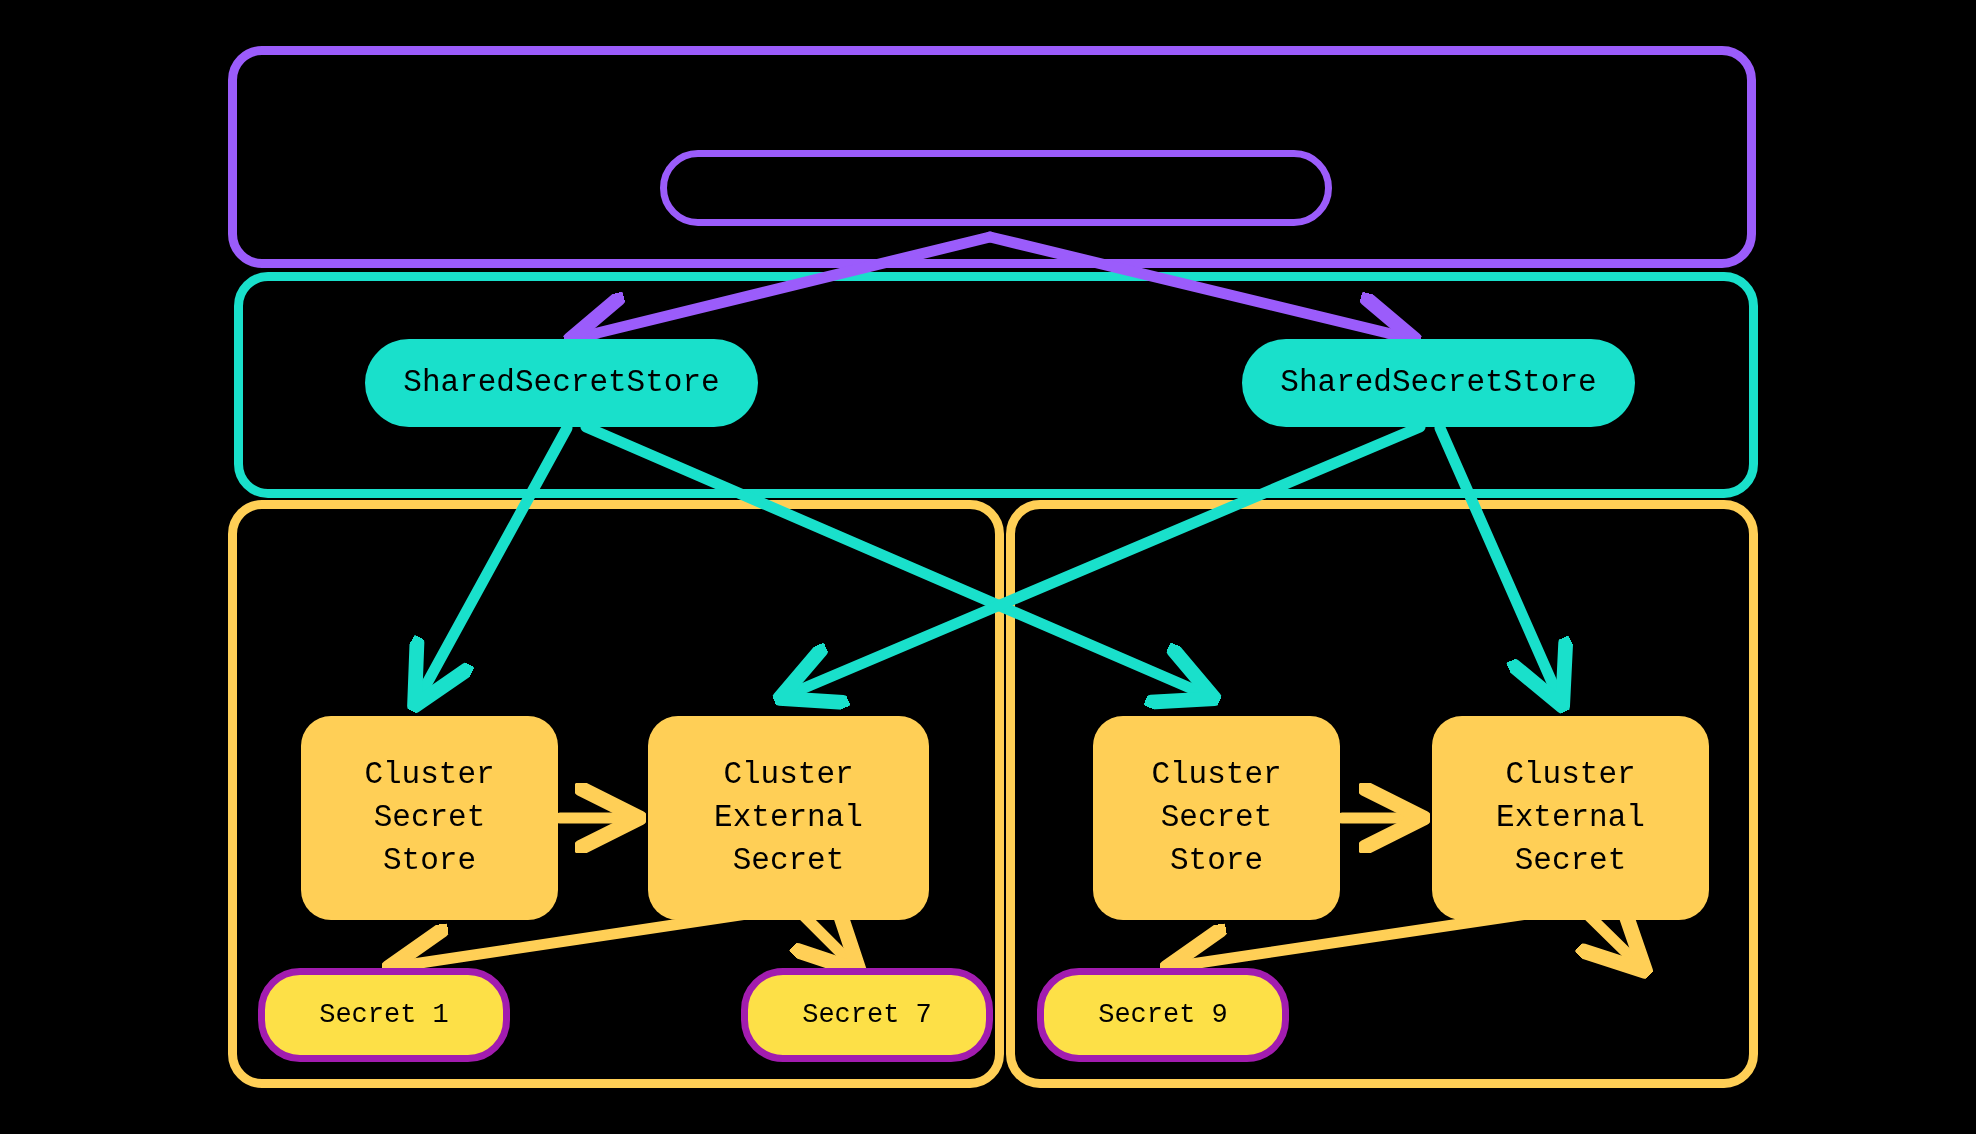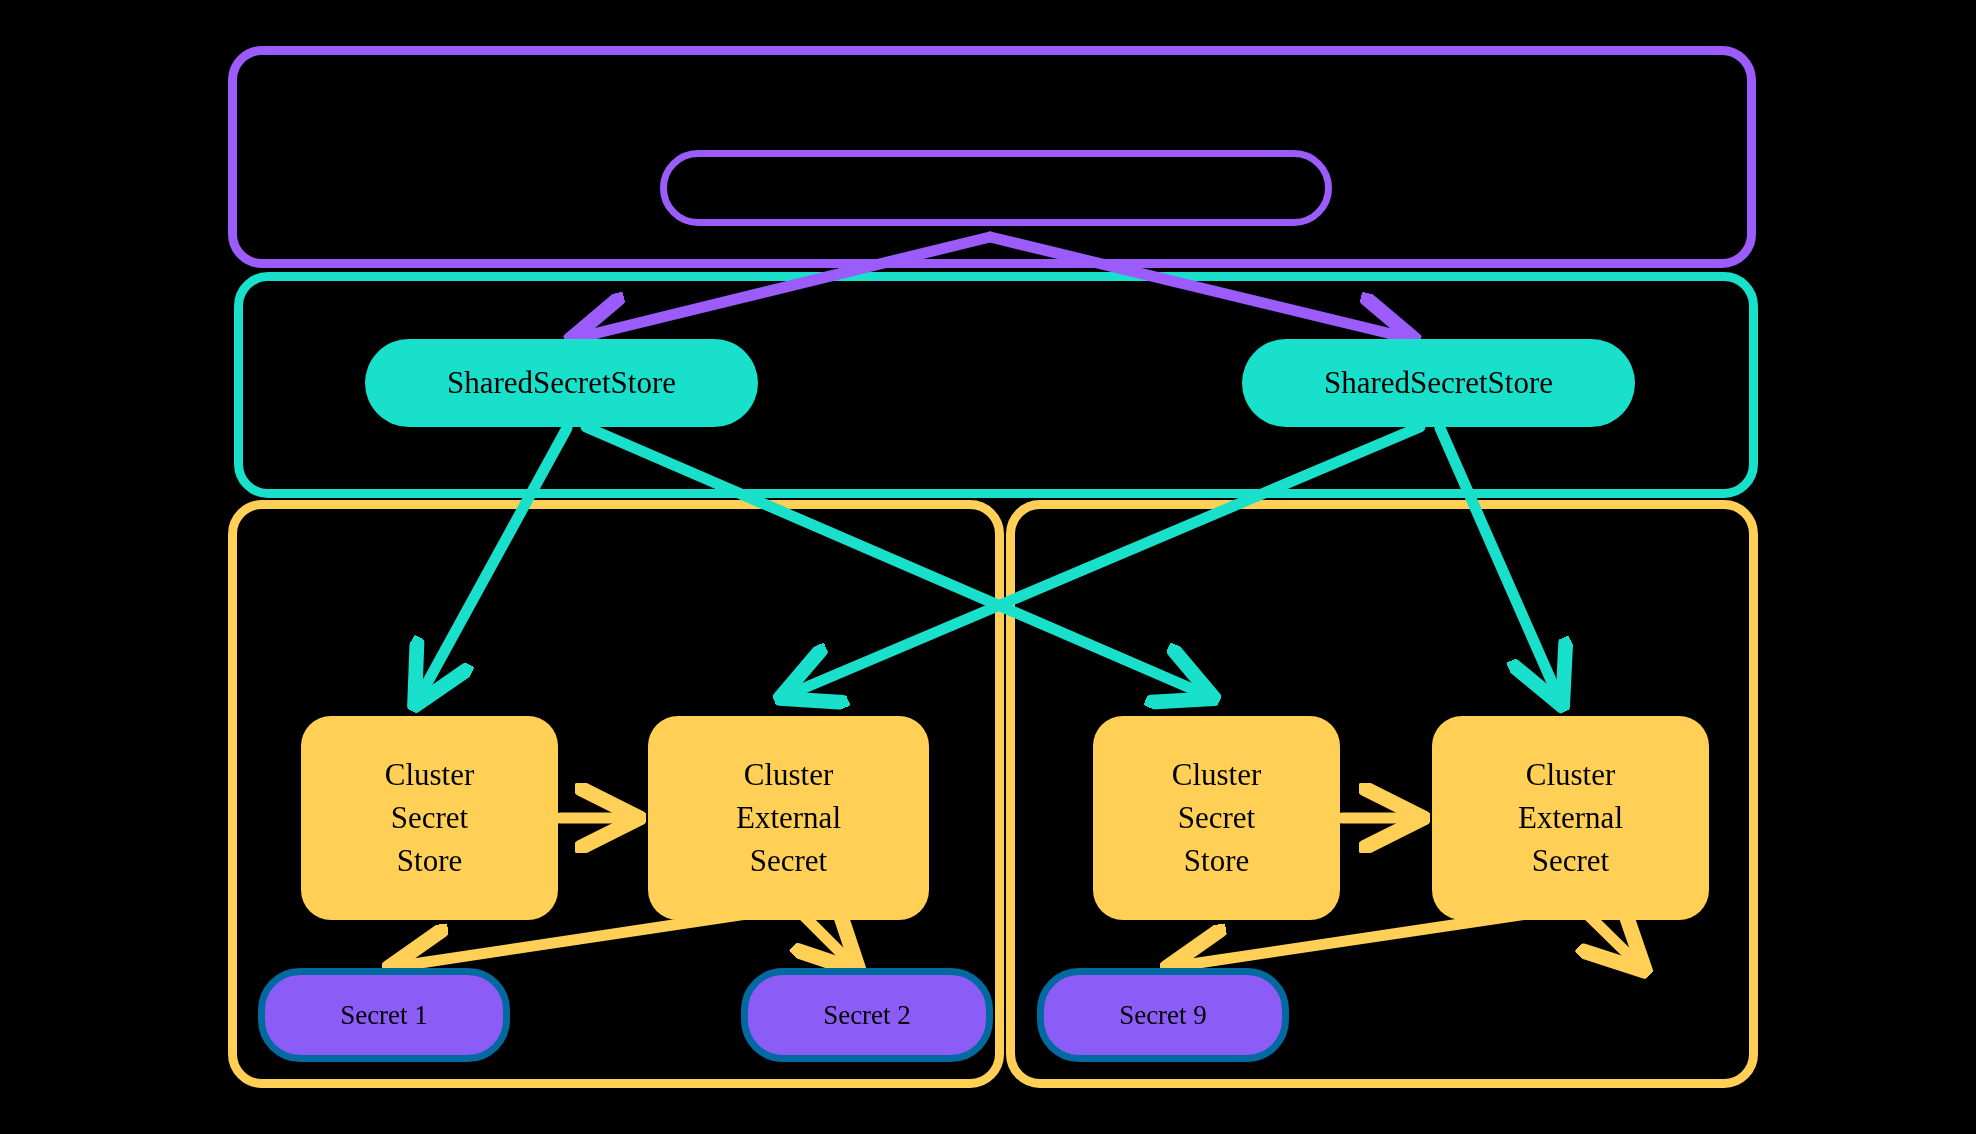--- a/index.html
+++ b/index.html
@@ -6,21 +6,21 @@
     margin: 0;
     padding: 0;
     background: #000000;
   }
   #stage {
     position: relative;
     width: 1884px;
     height: 1134px;
     background: #000000;
     overflow: hidden;
-    font-family: Liberation Serif, serif;
+    font-family: Liberation Mono, monospace;
   }
   #edges {
     position: absolute;
     left: 0; top: 0;
     width: 1976px;
     height: 1134px;
     pointer-events: none;
     z-index: 5;
   }
 
@@ -101,22 +101,22 @@
     flex-direction: column;
     justify-content: center;
     gap: 3px;
   }
   .node-css-left   { left: 301px;  width: 257px; }
   .node-ces-left   { left: 648px;  width: 281px; }
   .node-css-right  { left: 1093px; width: 247px; }
   .node-ces-right  { left: 1432px; width: 277px; }
 
   .node-secret {
-    background: #8b5cf6;
-    border: 7px solid #0369a1;
+    background: #fde047;
+    border: 7px solid #a21caf;
     border-radius: 42px;
     font-size: 27px;
     top: 968px;
     height: 94px;
     width: 252px;
   }
   .sec1 { left: 258px; }
   .sec2 { left: 741px; }
   .sec3 { left: 1037px; }
   .sec4 { left: 1528px; }
@@ -197,16 +197,16 @@
     <span class="cluster-line">Store</span>
   </div>
 
   <div class="node node-cluster node-ces-right">
     <span class="cluster-line">Cluster</span>
     <span class="cluster-line">External</span>
     <span class="cluster-line">Secret</span>
   </div>
 
   <div class="node node-secret sec1">Secret 1</div>
-  <div class="node node-secret sec2">Secret 2</div>
+  <div class="node node-secret sec2">Secret 7</div>
   <div class="node node-secret sec3">Secret 9</div>
 
 </div>
 
 </body></html>

